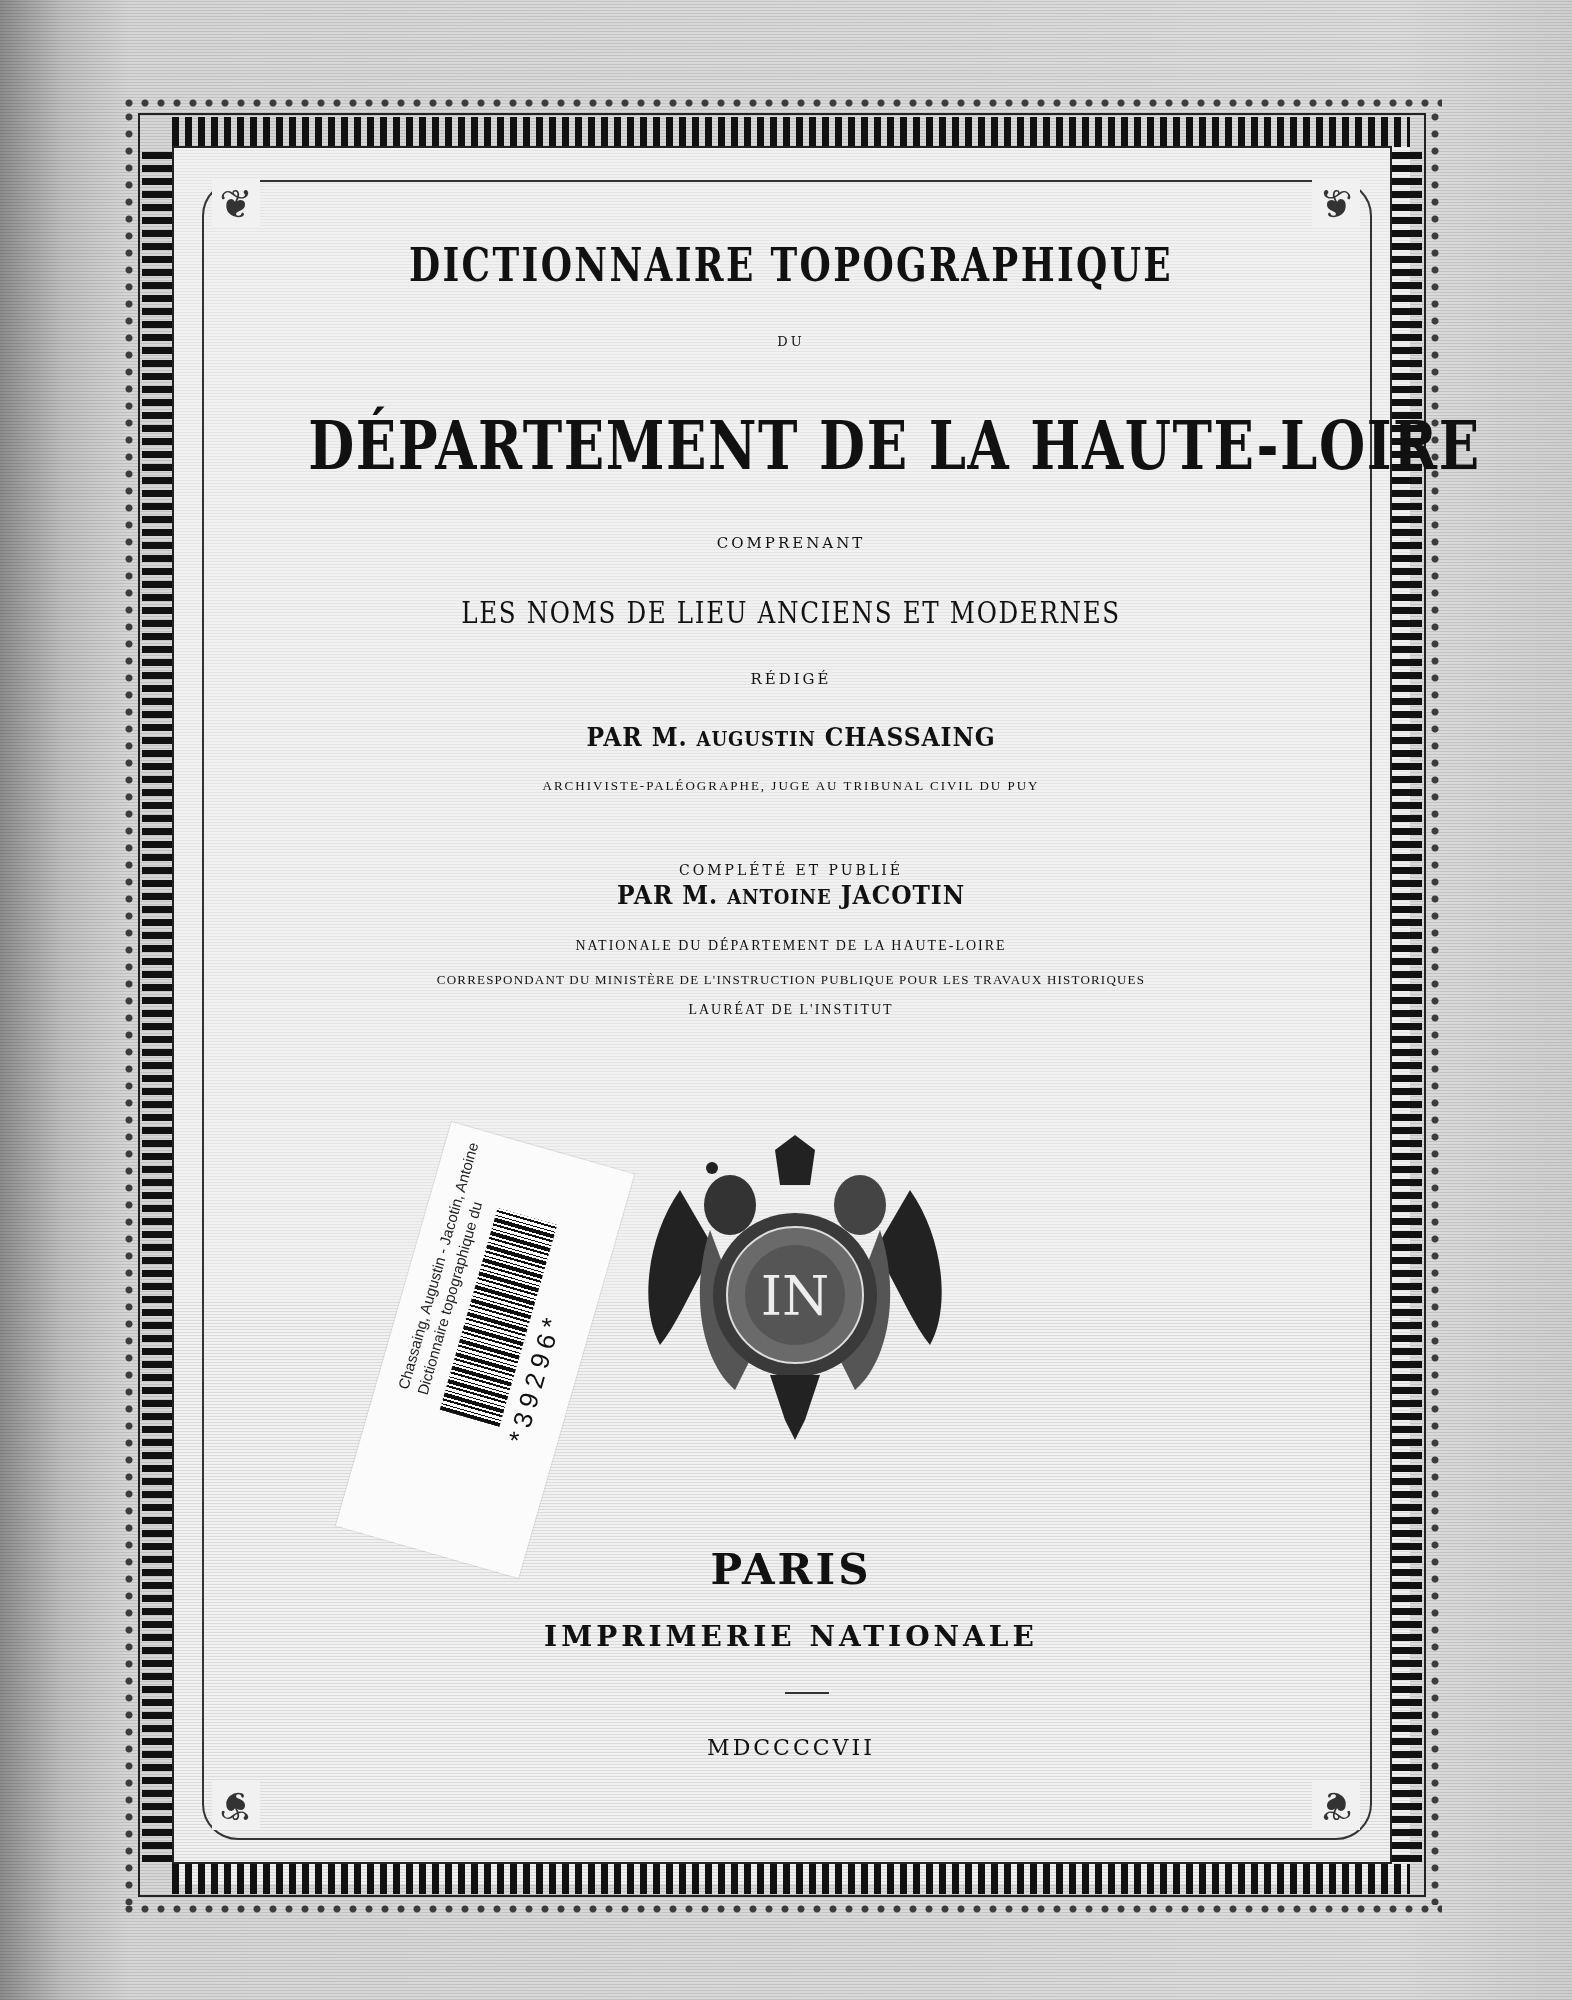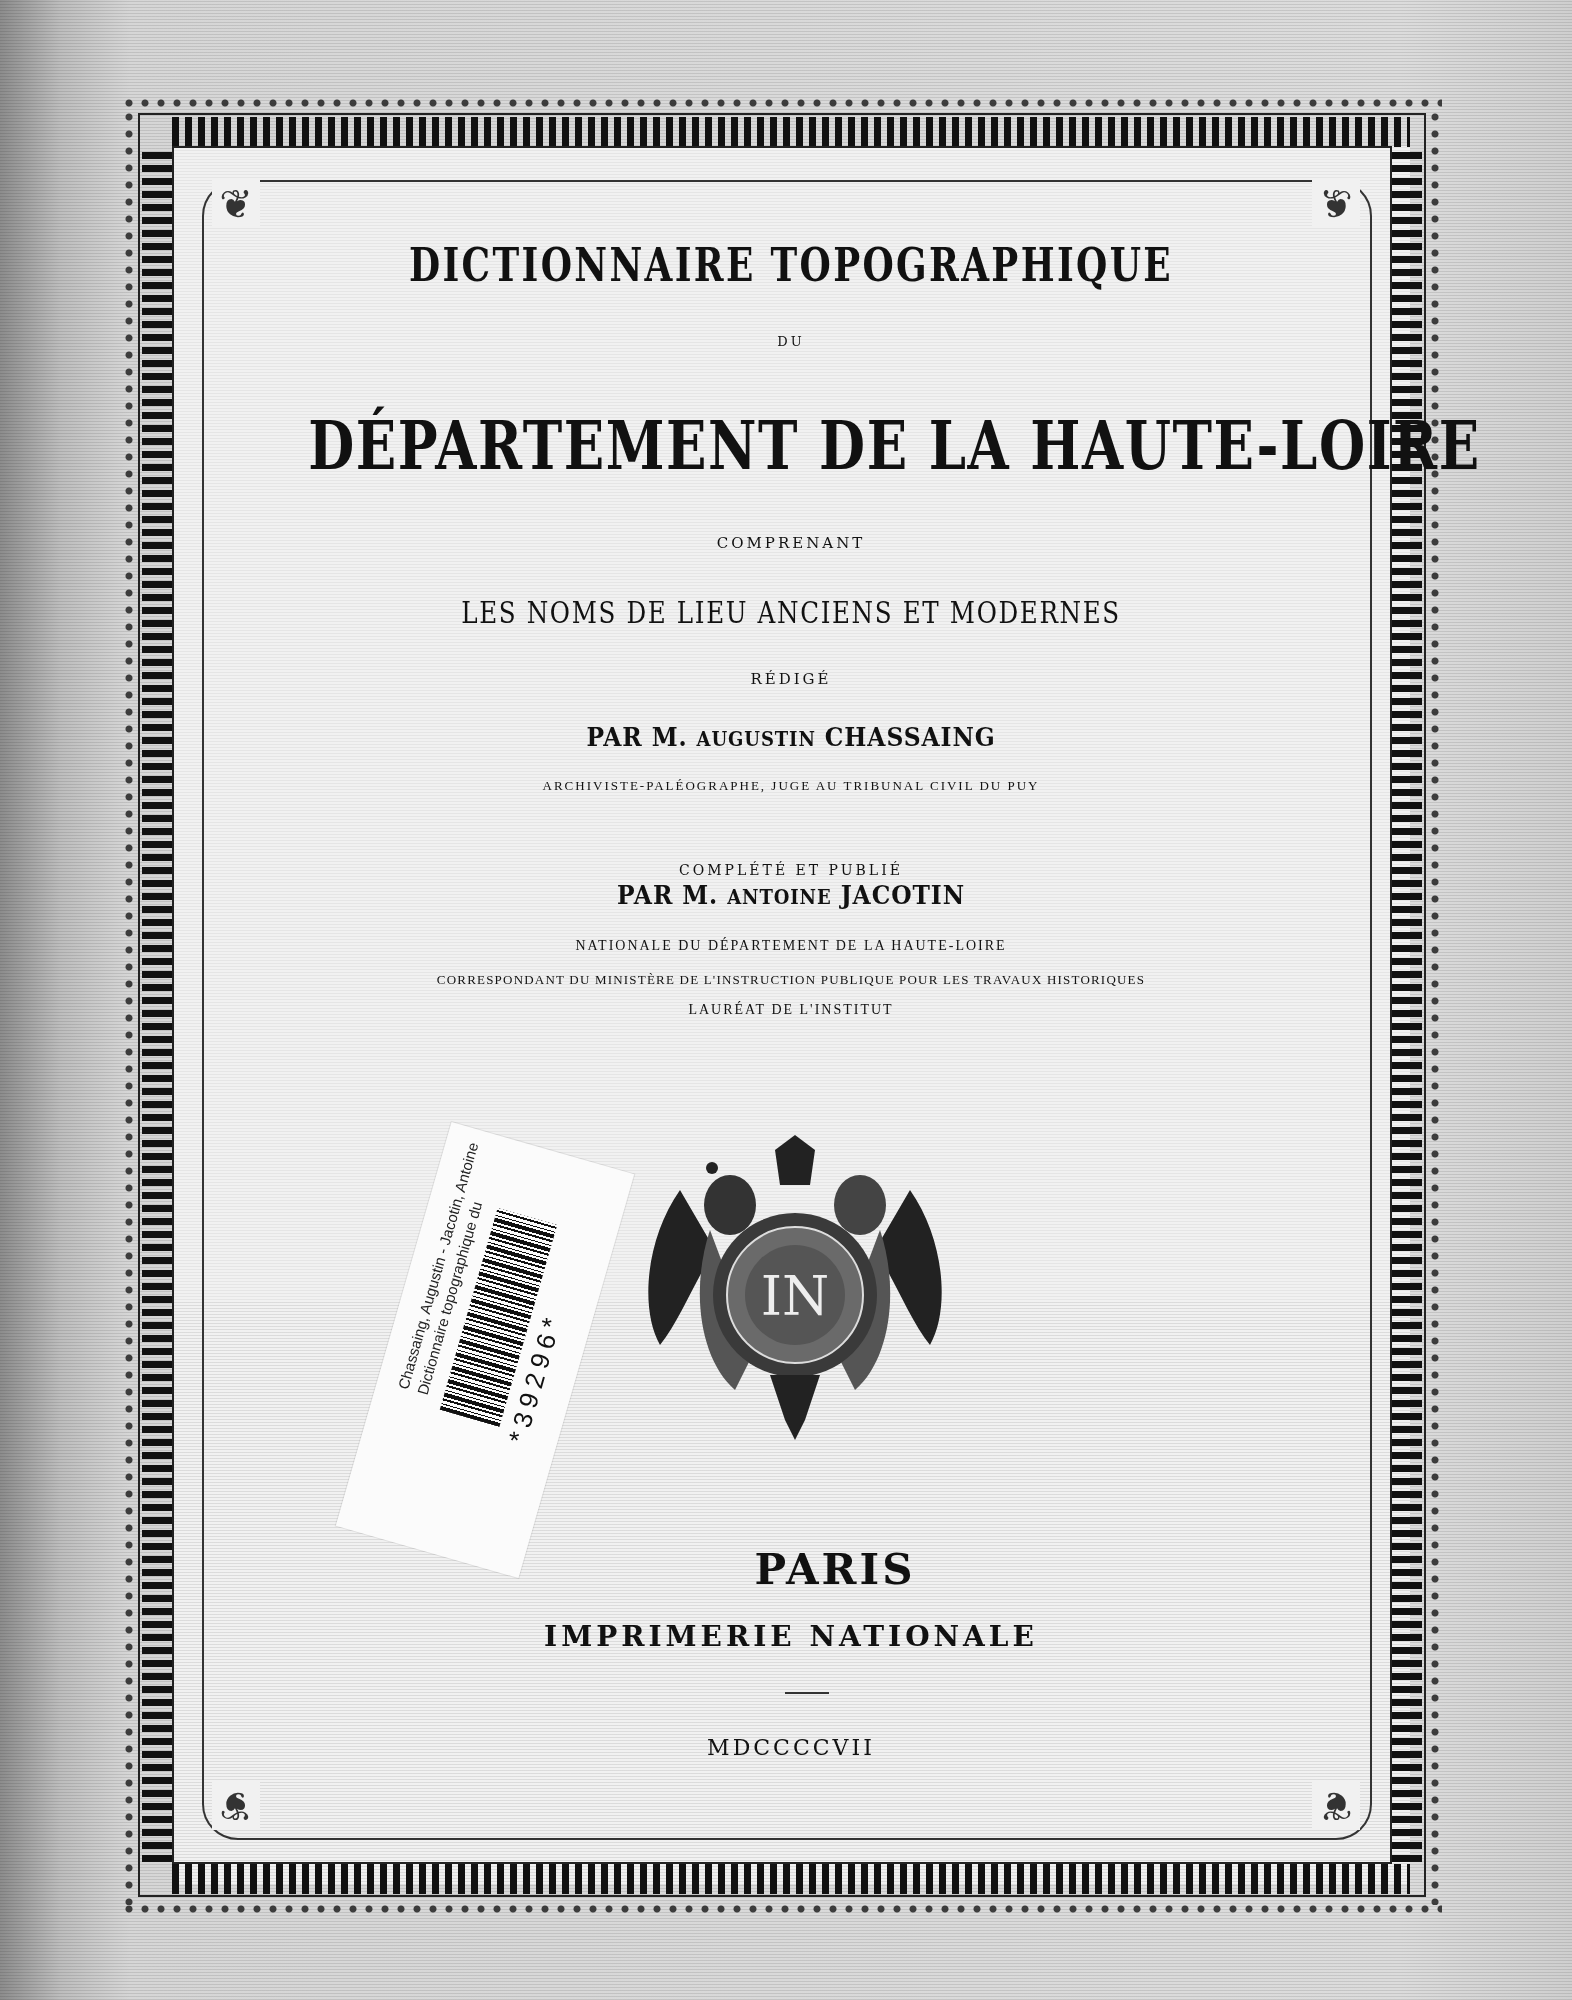--- a/index.html
+++ b/index.html
@@ -57,21 +57,21 @@
     position: absolute; left: 172px; width: 1238px; text-align: center;
     white-space: nowrap;
   }
   .title-main { font-size: 46px; font-weight: bold; letter-spacing: 3px; transform: scaleX(0.78); }
   .title-dept { font-size: 68px; font-weight: bold; letter-spacing: 2px; transform: scaleX(0.78); }
   .small-caps { font-size: 15px; letter-spacing: 3px; }
   .subtitle { font-size: 30px; letter-spacing: 2px; transform: scaleX(0.82); }
   .author { font-size: 26px; font-weight: bold; letter-spacing: 1px; transform: scaleX(0.9); }
   .author .sc { font-size: 20px; }
   .role { font-size: 14px; letter-spacing: 2px; font-family: Liberation Serif, serif; }
-  .imprint-city { font-size: 42px; font-weight: bold; letter-spacing: 3px; padding-left: 44px; }
+  .imprint-city { font-size: 42px; font-weight: bold; letter-spacing: 3px; }
   .imprint-press { font-size: 28px; font-weight: bold; letter-spacing: 4px; }
   .imprint-year { font-size: 22px; letter-spacing: 3px; }
   .short-rule { position: absolute; left: 785px; top: 1692px; width: 44px; height: 2px; background: #333; }
 
   .emblem {
     position: absolute; left: 640px; top: 1130px; width: 310px; height: 315px;
   }
   .barcode-label {
     position: absolute; left: 390px; top: 1140px; width: 190px; height: 420px;
     background: #fbfbfb; transform: rotate(16deg); transform-origin: center;

